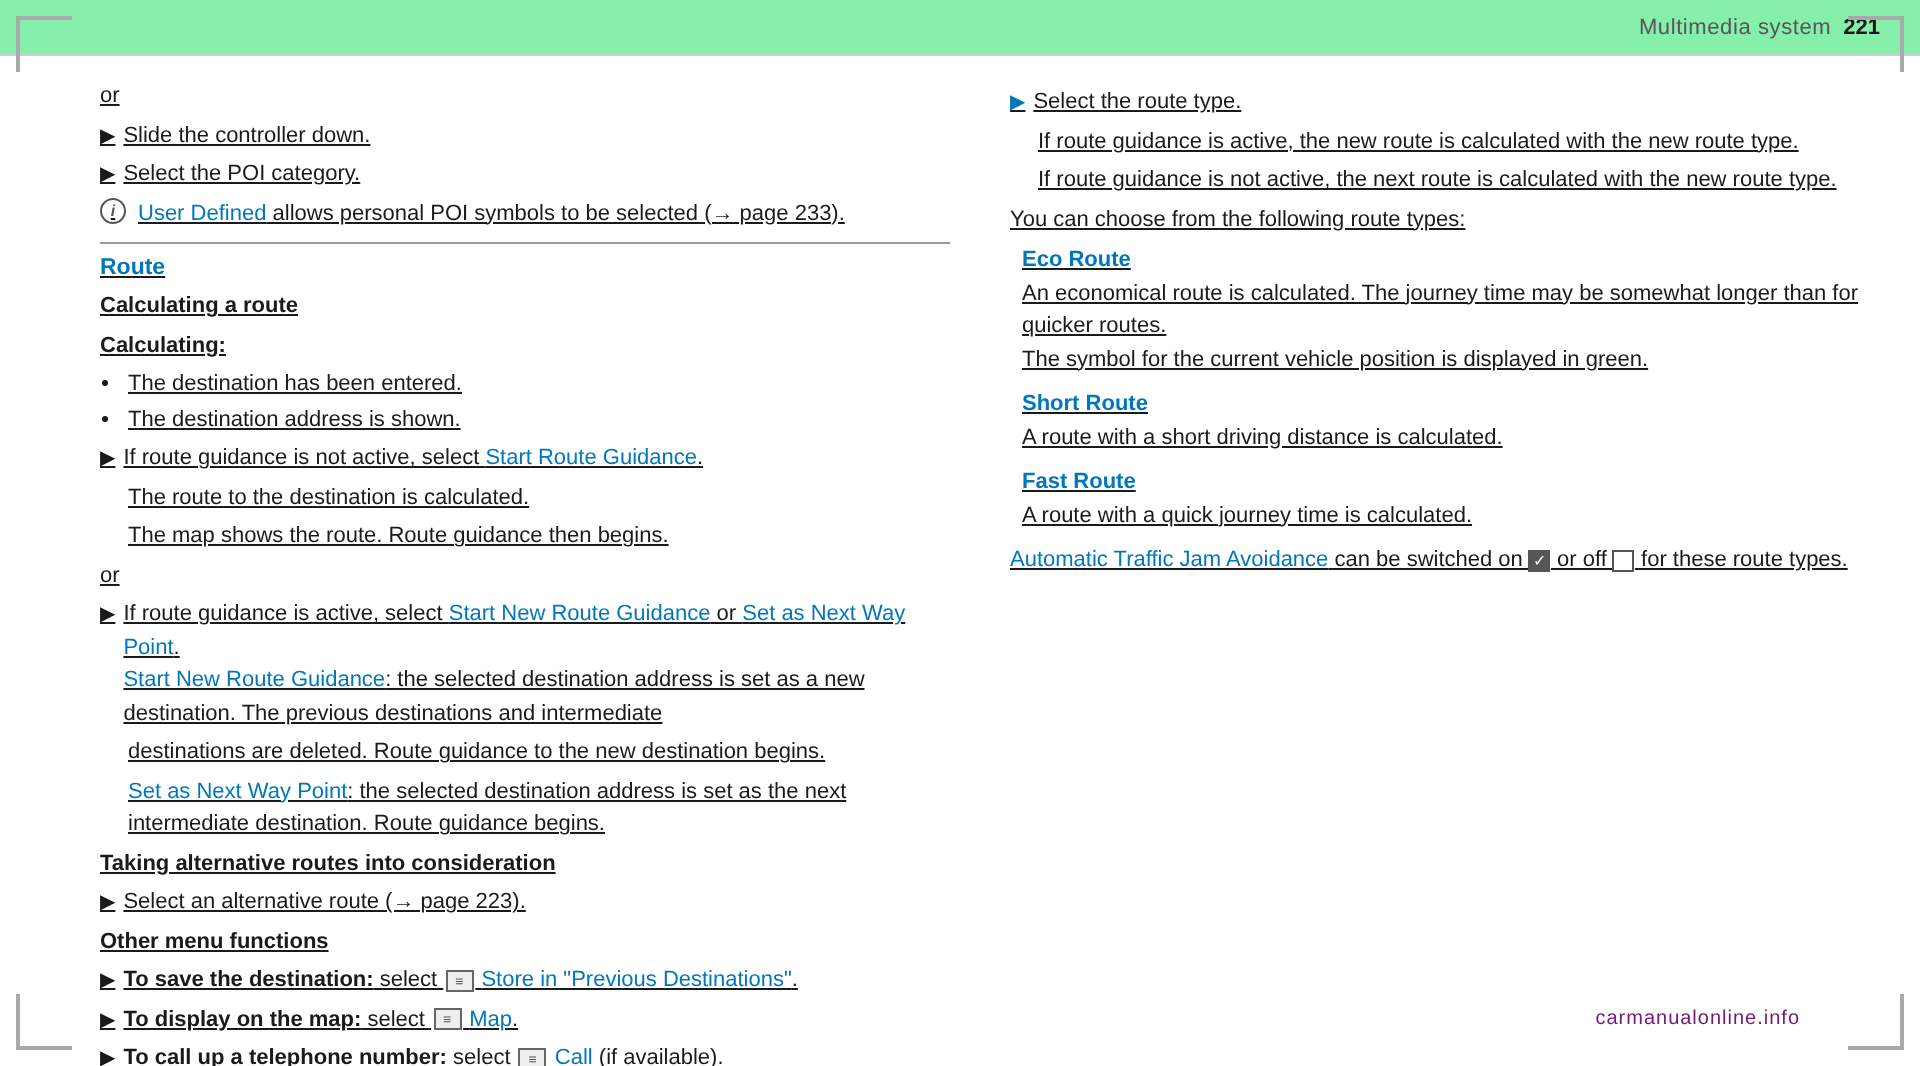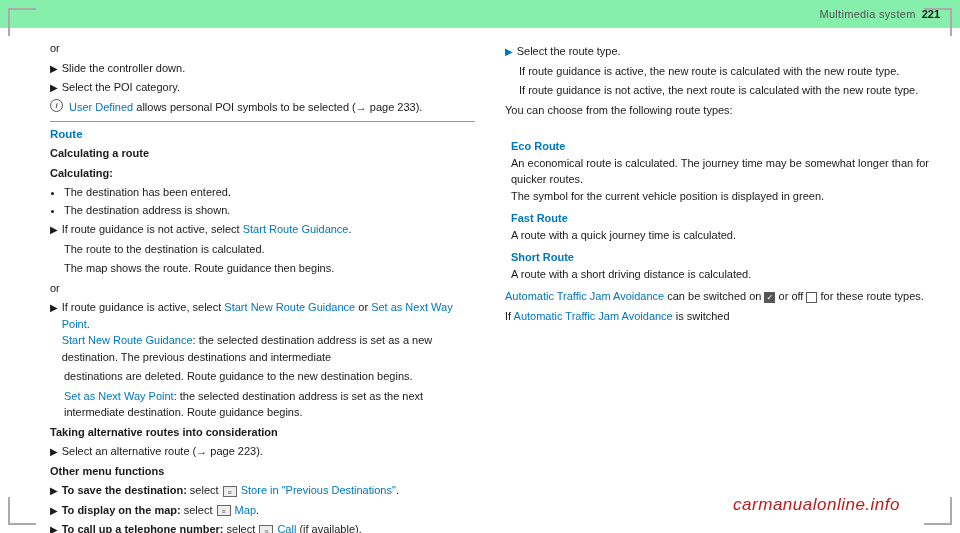--- a/index.html
+++ b/index.html
@@ -47,32 +47,32 @@
     .corner-tl { top: 8px; left: 8px; border-right: none; border-bottom: none; }
     .corner-tr { top: 8px; right: 8px; border-left: none; border-bottom: none; }
     .corner-bl { bottom: 8px; left: 8px; border-right: none; border-top: none; }
     .corner-br { bottom: 8px; right: 8px; border-left: none; border-top: none; }
 
     
     .watermark {
       position: absolute;
       bottom: 18px;
       right: 60px;
-      font-size: 17px;
-      color: #b91c1c;
-      font-style: italic;
+      font-size: 10px;
+      color: #701a75;
       letter-spacing: 0.5px;
     }
 
     
     .content {
       display: flex;
       padding: 12px 30px 12px 50px;
       height: calc(533px - 28px);
       gap: 30px;
+      text-decoration: underline;
     }
 
     
     .col-left {
       flex: 1;
       font-size: 11px;
       line-height: 1.5;
     }
 
     
@@ -303,44 +303,41 @@
       <span>
         <span>Select the route type.</span>
       </span>
     </div>
 
     <p class="indent">If route guidance is active, the new route is calculated with the new route type.</p>
     <p class="indent">If route guidance is not active, the next route is calculated with the new route type.</p>
 
     <p>You can choose from the following route types:</p>
 
-    <ul style="list-style:none; margin-left: 6px; margin-top: 20px;">
+    <ul style="list-style:none; margin-left: 6px; margin-top: 4px;">
       <li style="margin-bottom: 6px;">
         <span class="eco-route">Eco Route</span><br>
         <span>An economical route is calculated. The journey time may be somewhat longer than for quicker routes.</span><br>
         <span>The symbol for the current vehicle position is displayed in green.</span>
       </li>
       <li style="margin-bottom: 6px;">
+        <span class="short-route">Short Route</span><br>
+        <span>A route with a short driving distance is calculated.</span>
+      </li>
+      <li style="margin-bottom: 6px;">
         <span class="fast-route">Fast Route</span><br>
         <span>A route with a quick journey time is calculated.</span>
-      </li>
-      <li style="margin-bottom: 6px;">
-        <span class="short-route">Short Route</span><br>
-        <span>A route with a short driving distance is calculated.</span>
       </li>
     </ul>
 
     <p>
       <span class="auto-traffic">Automatic Traffic Jam Avoidance</span> can be switched on
       <span class="checkbox-on"></span>
       or off
       <span class="checkbox-off"></span>
       for these route types.
     </p>
-    <p>
-      If <span class="auto-traffic">Automatic Traffic Jam Avoidance</span> is switched
-    </p>
 
   </div>
 
 </div>
 
 <div class="watermark">carmanualonline.info</div>
 
 </body></html>

